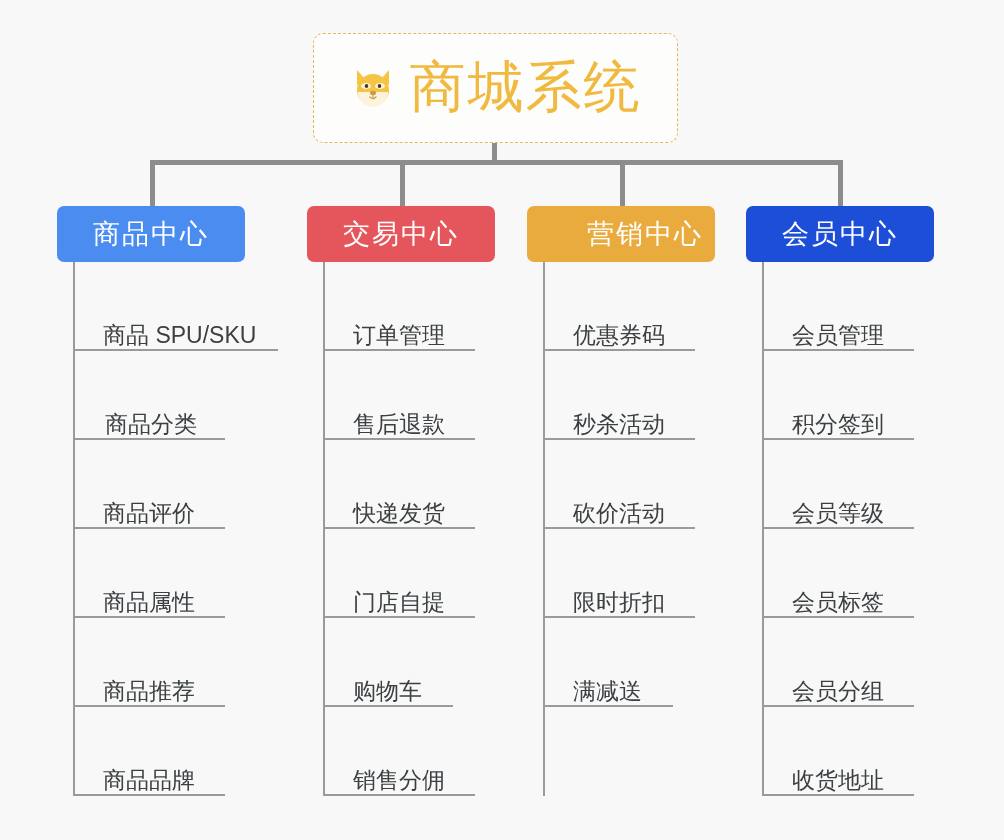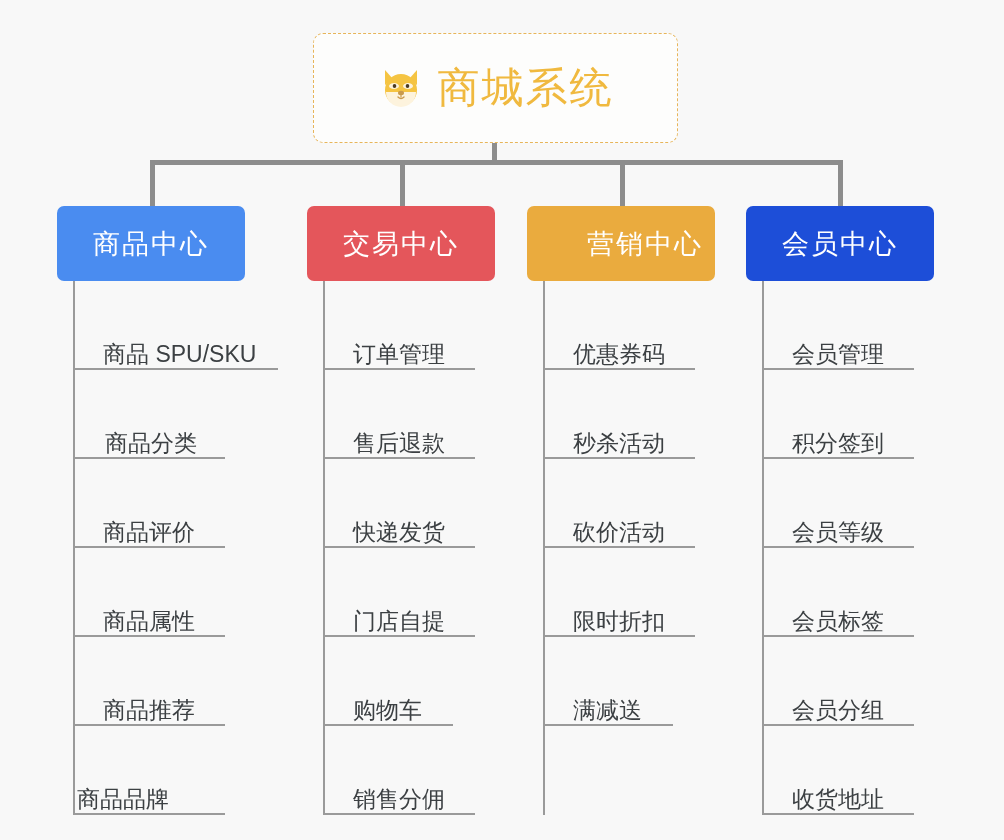--- a/index.html
+++ b/index.html
@@ -41,21 +41,21 @@
   }
   .root-emoji {
     font-size: 40px;
     line-height: 1;
     display: block;
     width: 46px;
     height: 46px;
   }
   .root-emoji svg { display: block; }
   .root-title {
-    font-size: 42px;
+    font-size: 56px;
     color: #f0b93f;
     letter-spacing: 2px;
     white-space: nowrap;
   }
 
   
   .conn-stem {
     position: absolute;
     left: 492px;
     top: 143px;
@@ -78,21 +78,21 @@
     height: 46px;
     background: #8d8d8d;
   }
 
   
   .column {
     position: absolute;
     top: 206px;
   }
   .col-header {
-    height: 75px;
+    height: 56px;
     border-radius: 7px;
     display: flex;
     align-items: center;
     justify-content: center;
     color: #ffffff;
     font-size: 27px;
     letter-spacing: 2px;
     box-sizing: border-box;
   }
 
@@ -180,21 +180,21 @@
         </div>
         <div class="leaf">
           <span class="leaf-label" style="margin-left: 46px;">商品属性</span>
           <div class="leaf-underline" style="left: 16px; width: 152px;"></div>
         </div>
         <div class="leaf">
           <span class="leaf-label" style="margin-left: 46px;">商品推荐</span>
           <div class="leaf-underline" style="left: 16px; width: 152px;"></div>
         </div>
         <div class="leaf">
-          <span class="leaf-label" style="margin-left: 20px;">商品品牌</span>
+          <span class="leaf-label" style="margin-left: 46px;">商品品牌</span>
           <div class="leaf-underline" style="left: 16px; width: 152px;"></div>
         </div>
       </div>
     </div>
     <div class="column" style="left: 307px;">
       <div class="col-header" style="width: 188px; background: rgb(228, 86, 91);">交易中心</div>
       <div class="col-body">
         <div class="col-trunk" style="left: 16px; height: 534px;"></div>
         <div class="leaf">
           <span class="leaf-label" style="margin-left: 46px;">订单管理</span>

